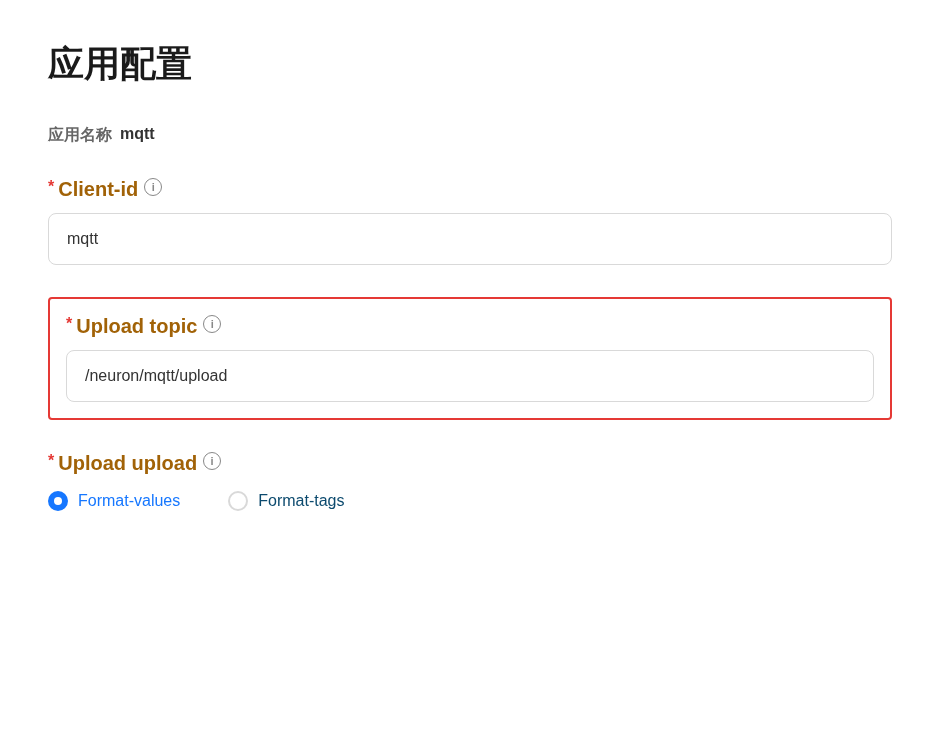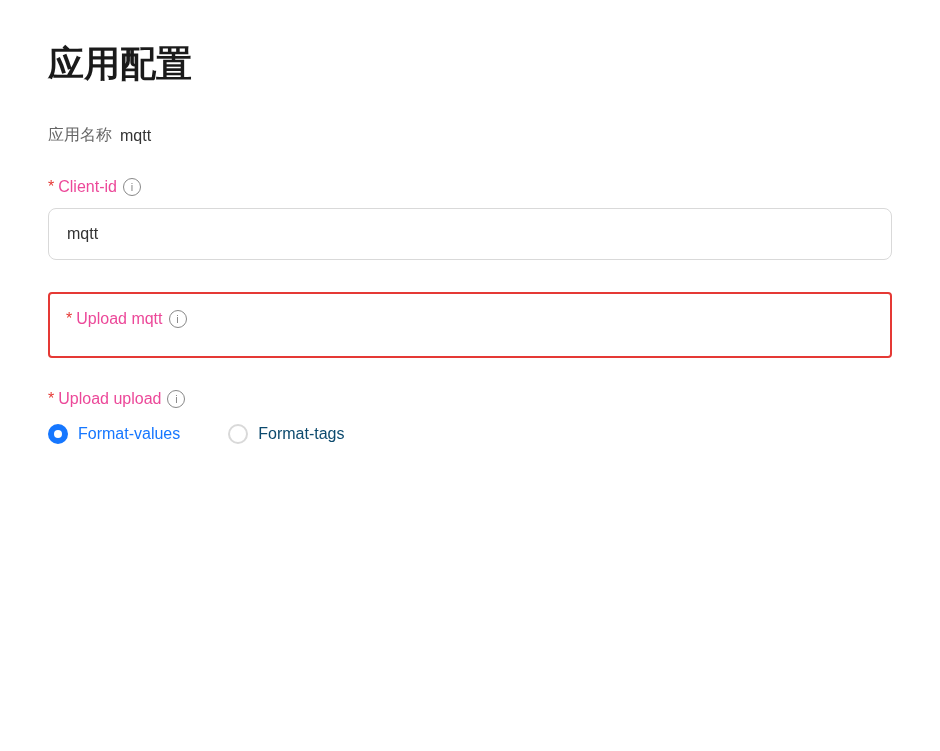--- a/index.html
+++ b/index.html
@@ -19,44 +19,45 @@
 
     .page-title {
       font-size: 36px;
       font-weight: 700;
       color: #1a1a1a;
       margin-bottom: 36px;
     }
 
     .field-row {
       display: flex;
-      align-items: center;
+      align-items: flex-start;
       margin-bottom: 12px;
+      font-weight: bold;
     }
 
     .field-label {
       font-size: 16px;
       color: #666666;
     }
 
     .field-label-value {
       font-size: 16px;
       color: #333333;
       margin-left: 8px;
     }
 
     .required-star {
       color: #e53935;
       margin-right: 4px;
       font-size: 16px;
     }
 
     .label-text {
-      font-size: 16px;
-      color: #ec4899;
+      font-size: 20px;
+      color: #a16207;
     }
 
     .info-icon {
       display: inline-flex;
       align-items: center;
       justify-content: center;
       width: 18px;
       height: 18px;
       border: 1.5px solid #888888;
       border-radius: 50%;
@@ -161,23 +162,24 @@
     <span class="required-star">*</span>
     <span class="label-text">Client-id</span>
     <span class="info-icon">i</span>
   </div>
   <input type="text" class="input-field" value="mqtt" style="">
 </div>
 
 <div class="field-section-highlighted">
   <div class="field-row">
     <span class="required-star">*</span>
-    <span class="label-text">Upload mqtt</span>
+    <span class="label-text">Upload topic</span>
     <span class="info-icon">i</span>
   </div>
+  <input type="text" class="input-field" value="/neuron/mqtt/upload" style="">
 </div>
 
 <div class="format-section">
   <div class="field-row">
     <span class="required-star">*</span>
     <span class="label-text">Upload upload</span>
     <span class="info-icon">i</span>
   </div>
   <div class="radio-group">
     <div class="radio-option">

